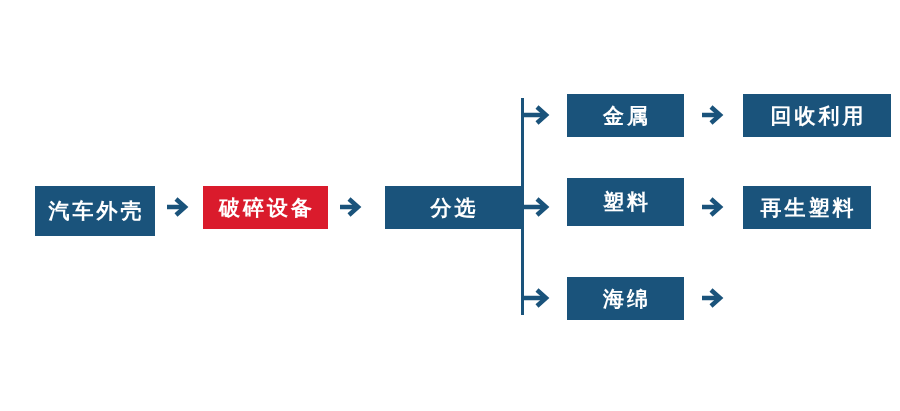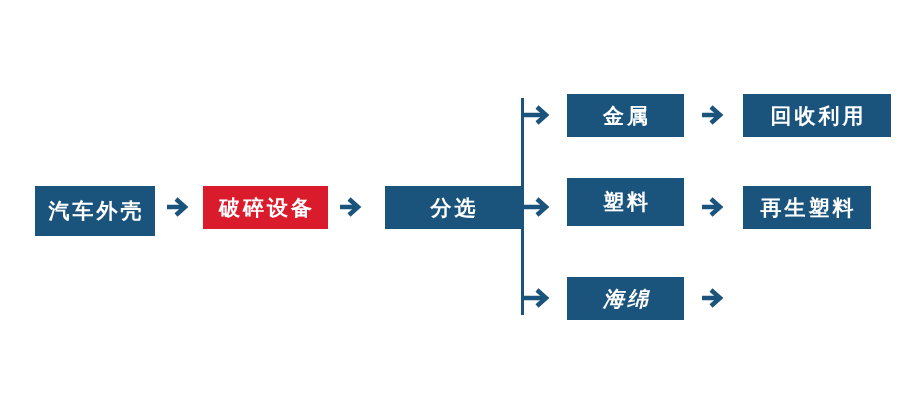--- a/index.html
+++ b/index.html
@@ -99,21 +99,21 @@
     </svg>
   </div>
   <div class="node blue" style="left:743px; top:186px; width:128px; height:43px;">再生塑料</div>
 
   <div class="arrow" style="left:523px; top:287px;">
     <svg width="31" height="22" viewBox="0 0 31 22" fill="none">
       <path d="M0 11 H 20" stroke="#1A537B" stroke-width="4.5"></path>
       <path d="M14 3 L 23 11 L 14 19" stroke="#1A537B" stroke-width="4.5" stroke-linejoin="miter"></path>
     </svg>
   </div>
-  <div class="node blue" style="left:567px; top:277px; width:117px; height:43px;font-style:italic;">海绵</div>
+  <div class="node blue" style="left:567px; top:277px; width:117px; height:43px;">海绵</div>
   <div class="arrow" style="left:701px; top:287px;">
     <svg width="26" height="22" viewBox="0 0 26 22" fill="none">
       <path d="M1 11 H 16" stroke="#1A537B" stroke-width="4.5"></path>
       <path d="M10 3 L 19 11 L 10 19" stroke="#1A537B" stroke-width="4.5" stroke-linejoin="miter"></path>
     </svg>
   </div>
 
 </div>
 
 </body></html>

